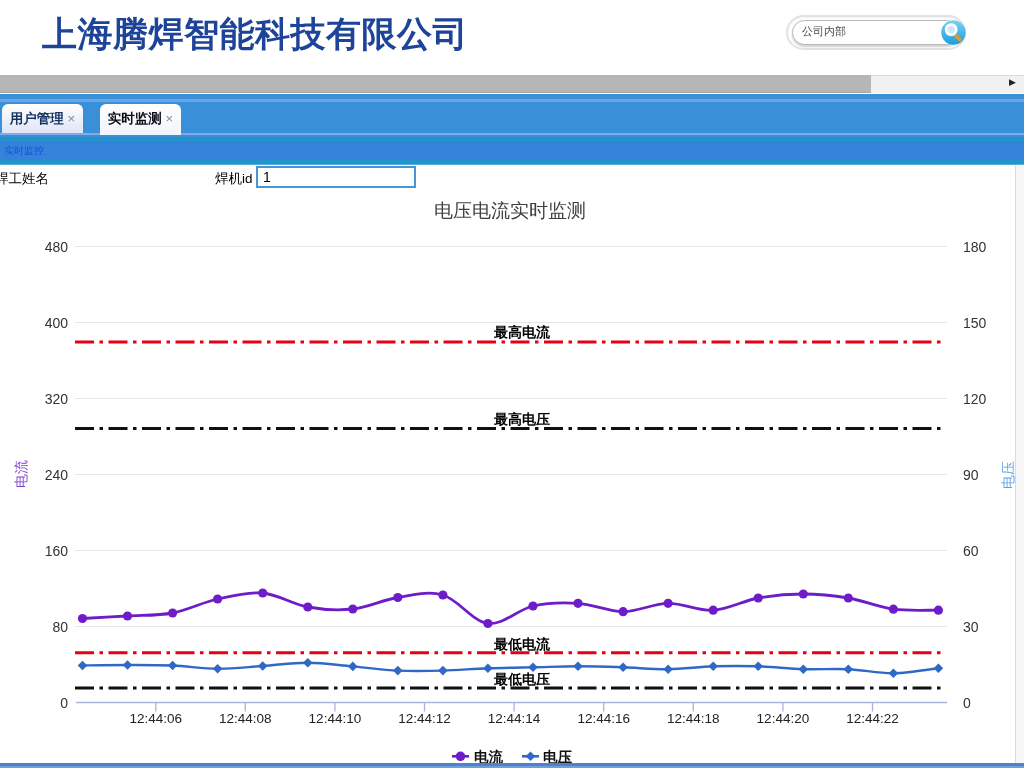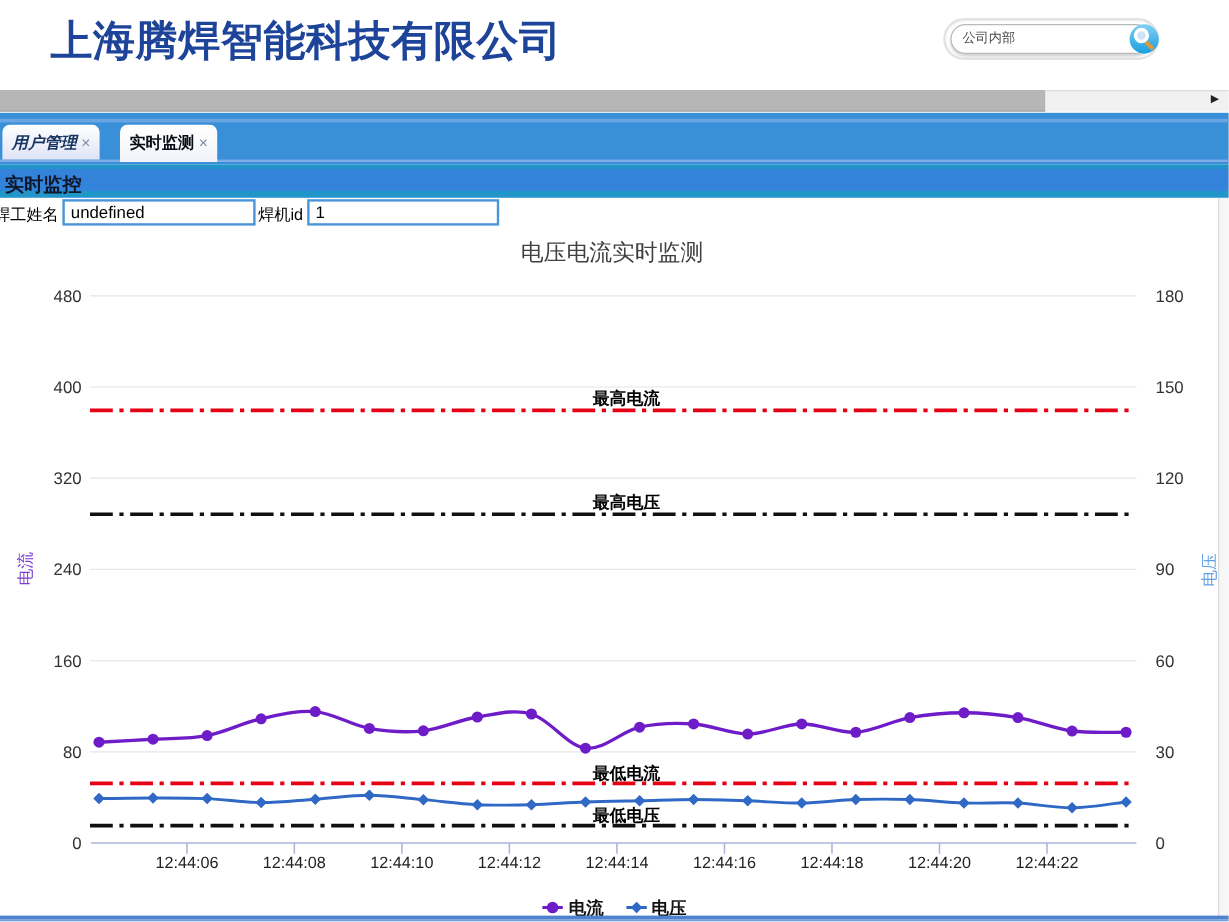--- a/index.html
+++ b/index.html
@@ -14,26 +14,26 @@
 #searchTxt { left:802px; top:24px; font-size:11px; color:#4c4c4c; }
 
 #hsTrack { left:0; top:74.5px; width:1024px; height:18px; background:#f1f1f1; border-top:0.5px solid #dcdcdc; }
 #hsThumb { left:0; top:74.5px; width:871px; height:18px; background:#b6b6b6; border-bottom:1px solid #a6a6a6; }
 #hsArrow { left:1009px; top:77px; width:12px; height:12px; color:#222; font-size:9px; }
 
 #tabLineA { left:0; top:99px; width:1024px; height:2.5px; background:#6aa5e3; }
 #tabLineB { left:0; top:132.5px; width:1024px; height:2px; background:#7fabe8; }
 #tabBar { left:0; top:94px; width:1024px; height:42.5px; background:#3990d8; }
 .tab { position:absolute; top:103.5px; height:29px; border-radius:6px 6px 0 0; font-size:13.5px; font-weight:bold; line-height:29px; text-align:center; }
-#tab1 { left:2px; width:81px; background:linear-gradient(#ffffff,#dfe4f6); color:#16335f;font-style:italic; }
+#tab1 { left:2px; width:81px; background:linear-gradient(#ffffff,#dfe4f6); color:#16335f; }
 #tab2 { left:100px; width:81px; height:31px; background:linear-gradient(#ffffff,#f2f4fb); color:#0c0c18; }
 .tabx { font-weight:normal; color:#7c89a6; font-size:13px; }
 
 #subBar { left:0; top:136.5px; width:1024px; height:28.5px; background:linear-gradient(#2394cb 0px, #2394cb 4px, #3383db 4px, #3383db 22.5px, #2196c9 22.5px, #2196c9 27px, #5aa9e0 27px); }
-#subTxt { left:4px; top:143.5px; font-size:16px; font-weight:bold; color:#0f172a; }
+#subTxt { left:4px; top:143.5px; font-size:10px; font-weight:normal; color:#1d4ed8; }
 
 .flabel { top:170px; font-size:13.5px; color:#000; }
 .finput { position:absolute; top:166px; height:22px; background:#fff; border:2px solid #4a94d8; font-size:14px; color:#000; padding:1px 0 0 5px; }
 
 #vsTrack { left:1015px; top:165px; width:9px; height:598px; background:#f6f6f6; border-left:1px solid #dadada; }
 
 #botLine { left:0; top:762.5px; width:1024px; height:3px; background:#4e82cc; }
 #botBar { left:0; top:765.5px; width:1024px; height:2.5px; background:#6f9fdd; }
 </style>
 </head>
@@ -58,21 +58,20 @@
   <div class="abs" id="hsThumb"></div>
   <div class="abs" id="hsArrow">▶</div>
   <div class="abs" id="tabBar"></div>
   <div class="abs" id="tabLineA"></div>
   <div class="abs" id="tabLineB"></div>
   <div class="abs tab" id="tab1">用户管理 <span class="tabx">×</span></div>
   <div class="abs tab" id="tab2">实时监测 <span class="tabx">×</span></div>
   <div class="abs" id="subBar"></div>
   <div class="abs" id="subTxt">实时监控</div>
   <div class="abs flabel" style="left:-5px">焊工姓名</div>
-  <div class="abs finput" style="left:52px;width:161px;">undefined</div>
   <div class="abs flabel" style="left:215px">焊机id</div>
   <div class="abs finput" style="left:256px;width:160px;">1</div>
   <div class="abs" id="vsTrack"></div>
 
   <svg class="abs" style="left:0;top:0" width="1024" height="768" viewBox="0 0 1024 768">
     <g font-family="Liberation Sans, sans-serif">
       <text x="510" y="217" font-size="19" fill="#404040" text-anchor="middle">电压电流实时监测</text>
 
       <g stroke="#e6e6e6" stroke-width="1">
         <line x1="75" y1="246.5" x2="947" y2="246.5"></line>

